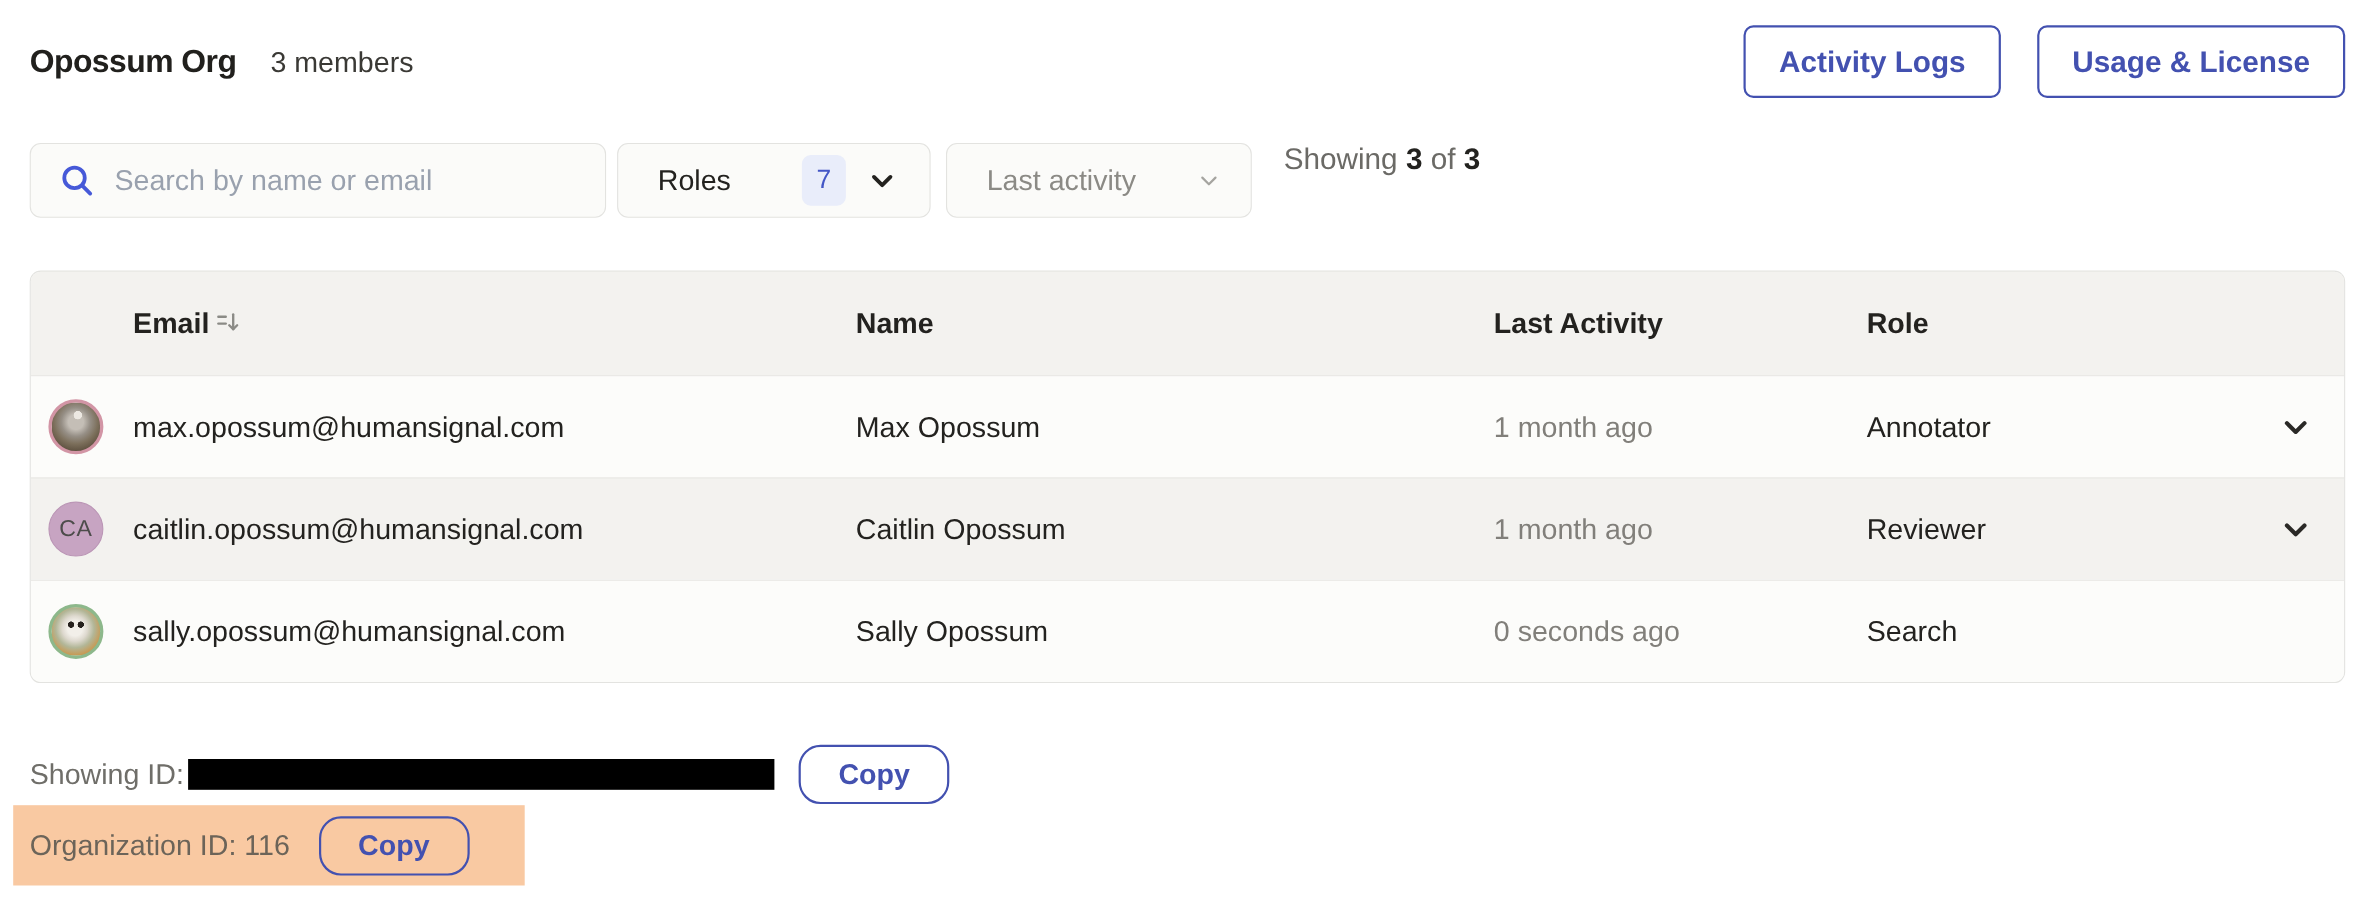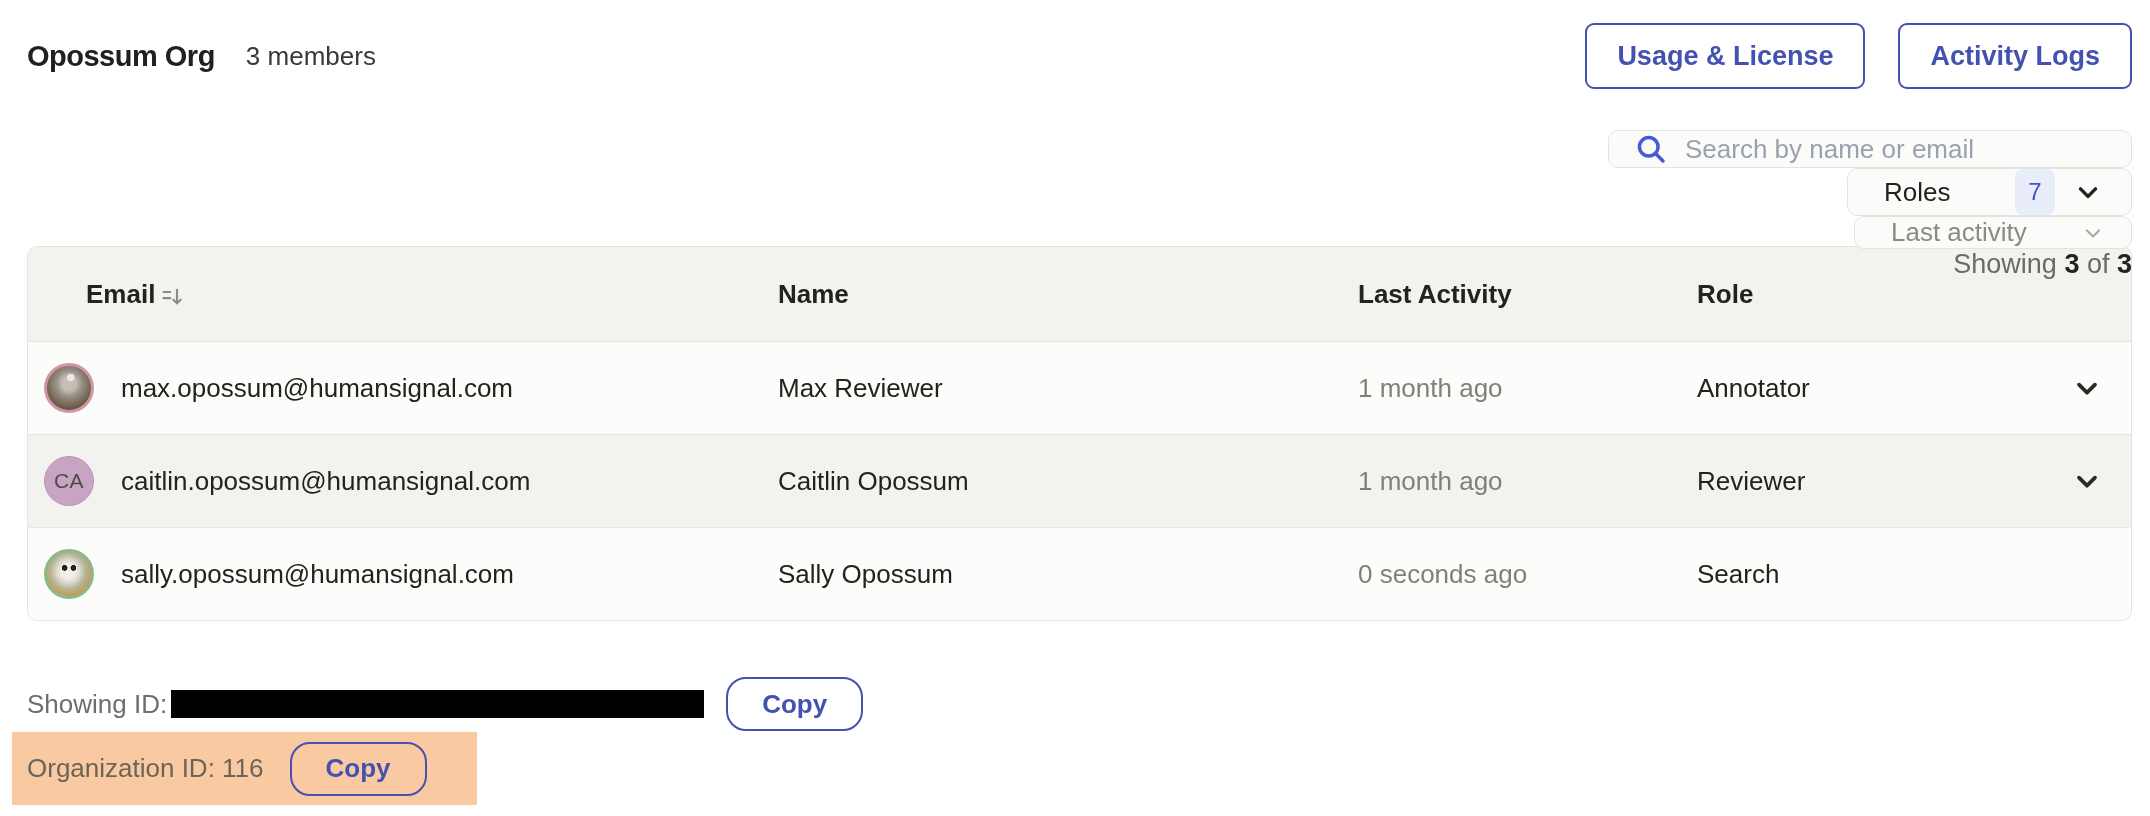--- a/index.html
+++ b/index.html
@@ -17,21 +17,21 @@
   .member-count { font-size:26px; color:#3a3935; margin-left:31px; }
   .header-actions { margin-left:auto; display:flex; gap:33px; }
   .btn-outline {
     height:66px; padding:0 30px; background:#ffffff;
     border:2px solid #4351b0; border-radius:9px;
     color:#4351b0; font-size:27px; font-weight:700;
     font-family:inherit; display:flex; align-items:center; cursor:pointer;
   }
 
   
-  .filters { display:flex; align-items:flex-end; margin:40px 18px 0 27px; height:68px;flex-direction:column; }
+  .filters { display:flex; align-items:flex-start; margin:40px 18px 0 27px; height:68px; }
   .control {
     height:68px; background:#fbfbf9; border:1.5px solid #e3e3e0;
     border-radius:10px; display:flex; align-items:center;
   }
   .search-box { width:524px; padding-left:24px; }
   .search-box input {
     border:none; outline:none; background:transparent; width:420px;
     font-size:26px; font-family:inherit; color:#23221f; margin-left:16px;
   }
   .search-box input::placeholder { color:#99a1ae; }
@@ -48,21 +48,21 @@
   .showing b { color:#23221f; font-weight:700; }
 
   
   .members-table {
     margin:48px 18px 0 27px; width:2105px;
     border:1.5px solid #e3e3e0; border-radius:10px; overflow:hidden;
     background:#fcfcfa;
   }
   .trow { display:grid; grid-template-columns:750px 580px 339px 1fr; align-items:center; }
   .thead { height:94px; background:#f3f2ef; font-weight:700; font-size:26px; color:#23221f; }
-  .thead .cell-email { padding-left:58px; display:flex; align-items:flex-end; gap:4px; cursor:pointer; }
+  .thead .cell-email { padding-left:93px; display:flex; align-items:flex-start; gap:4px; cursor:pointer; }
   .tbody-row { height:93px; border-top:1.5px solid #e8e7e4; font-size:26px; background:#fcfcfa; }
   .tbody-row.striped { background:#f3f2ef; }
   .cell-email-body { padding-left:16px; display:flex; align-items:center; gap:27px; }
   .cell-activity { color:#817f7a; }
   .cell-role { display:flex; align-items:center; justify-content:space-between; padding-right:28px; height:100%; }
   .role-select { display:flex; align-items:center; justify-content:space-between; width:100%; cursor:pointer; }
 
   .avatar { width:50px; height:50px; border-radius:50%; flex:0 0 50px;
             display:flex; align-items:center; justify-content:center; }
   .avatar-max {
@@ -102,22 +102,22 @@
 </style>
 </head>
 <body>
 
 <div class="page">
 
   <div class="header">
     <div class="page-title">Opossum Org</div>
     <div class="member-count">3 members</div>
     <div class="header-actions">
+      <button class="btn-outline">Activity Logs</button>
       <button class="btn-outline">Usage &amp; License</button>
-      <button class="btn-outline">Activity Logs</button>
     </div>
   </div>
 
   <div class="filters">
     <div class="control search-box">
       <span class="icon">
         <svg width="36" height="36" viewBox="0 0 24 24" fill="none" stroke="#4659d8" stroke-width="2.3" stroke-linecap="round">
           <circle cx="10.5" cy="10.5" r="6.2"></circle>
           <line x1="15.2" y1="15.2" x2="20" y2="20"></line>
         </svg>
@@ -168,21 +168,21 @@
       <div>Name</div>
       <div>Last Activity</div>
       <div>Role</div>
     </div>
 
     <div class="trow tbody-row">
       <div class="cell-email-body">
         <span class="avatar avatar-max"></span>
         <span>max.opossum@humansignal.com</span>
       </div>
-      <div>Max Reviewer</div>
+      <div>Max Opossum</div>
       <div class="cell-activity">1 month ago</div>
       <div class="cell-role">
         <div class="role-select">
           <span>Annotator</span>
           <span class="icon">
             <svg width="32" height="32" viewBox="0 0 24 24" fill="none" stroke="#2a2926" stroke-width="2.8" stroke-linecap="round" stroke-linejoin="round">
               <polyline points="6,9.5 12,15.5 18,9.5"></polyline>
             </svg>
           </span>
         </div>

